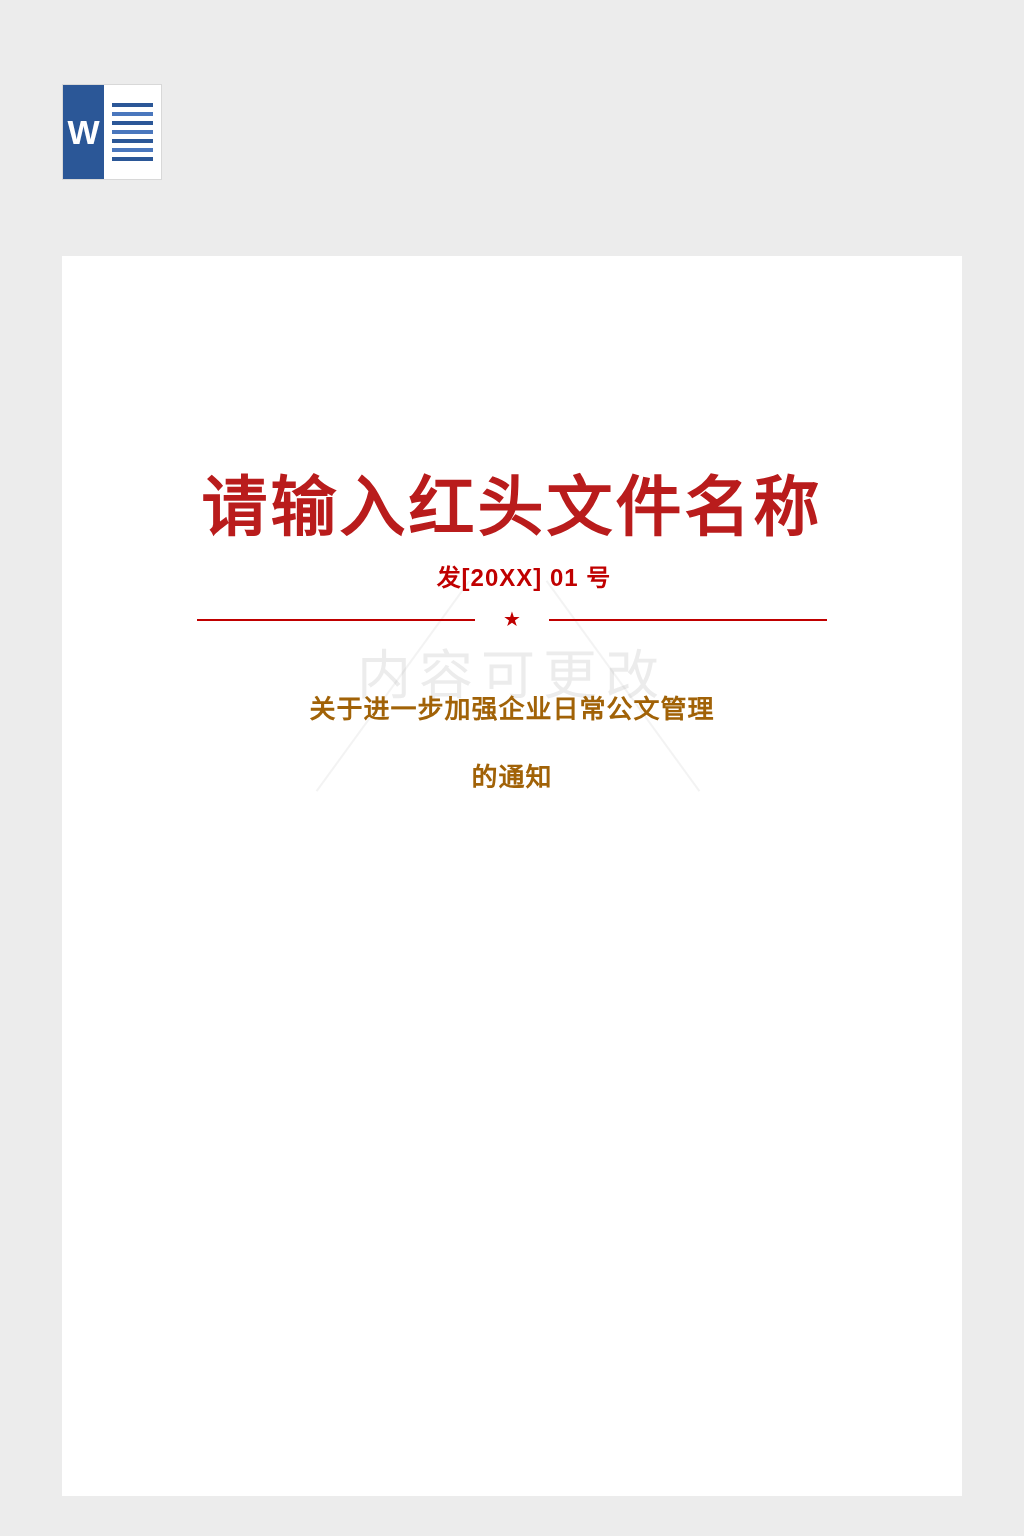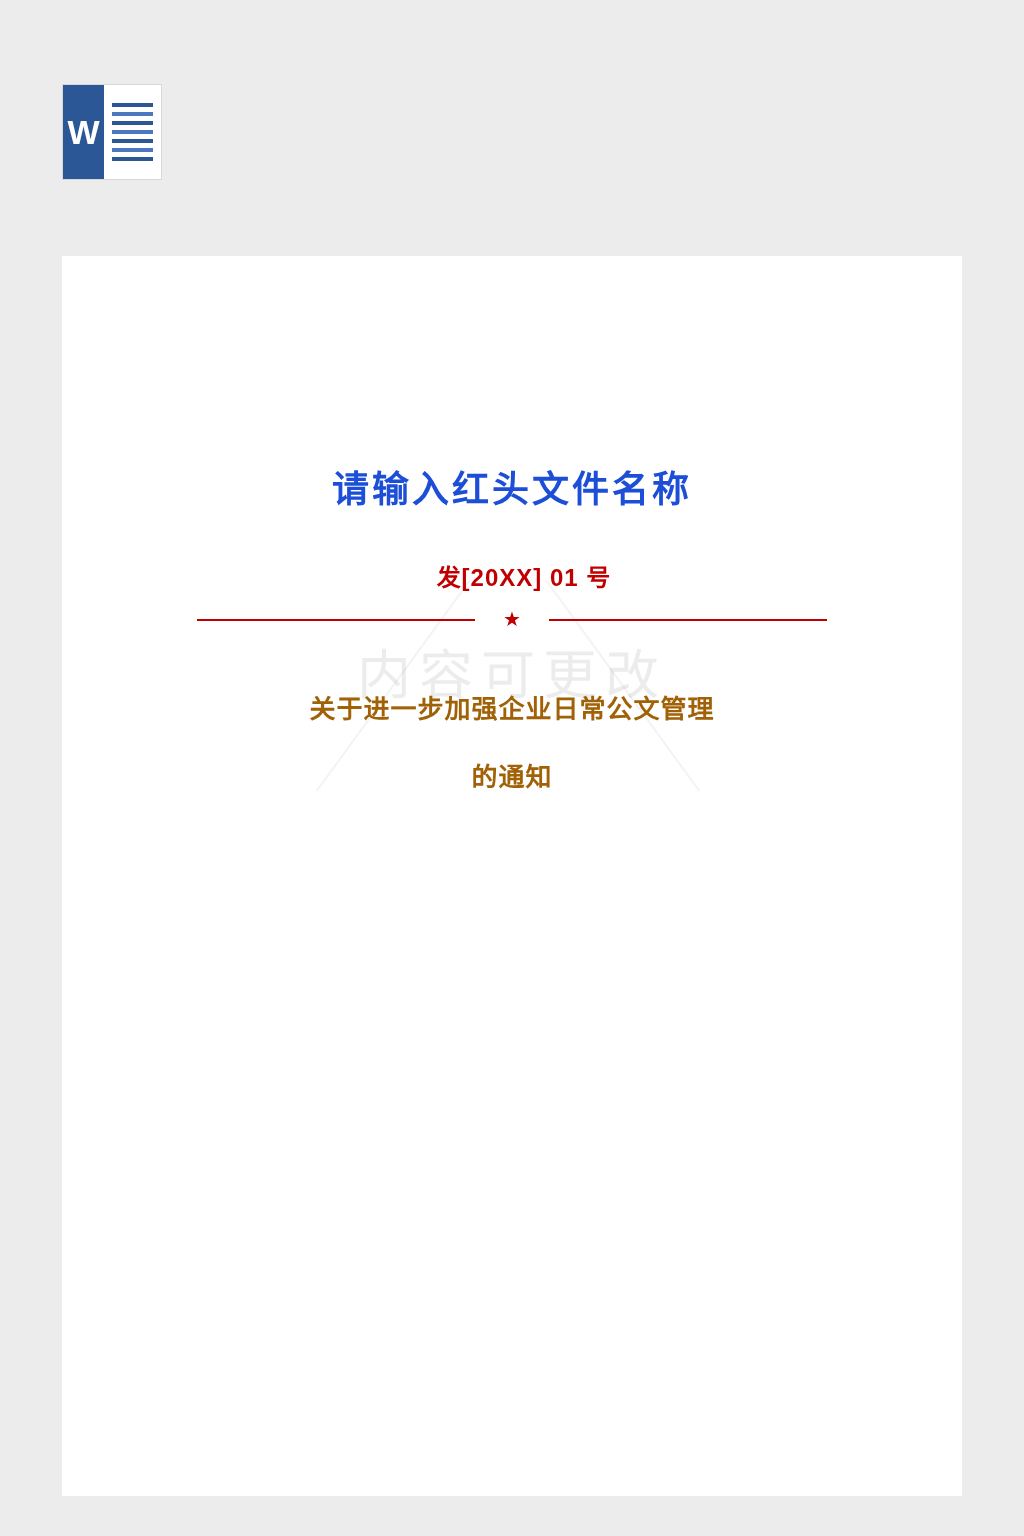--- a/index.html
+++ b/index.html
@@ -100,22 +100,22 @@
     width: 100%;
     height: 100%;
   }
 
   .redhead-title {
     position: absolute;
     left: 0;
     right: 0;
     top: 212px;
     text-align: center;
-    color: #1d4ed8;
-    font-size: 37px;
+    color: #b91c1c;
+    font-size: 66px;
     font-weight: bold;
     letter-spacing: 3px;
     line-height: 1.2;
   }
 
   .doc-number {
     position: absolute;
     left: 0;
     right: 0;
     top: 302px;

